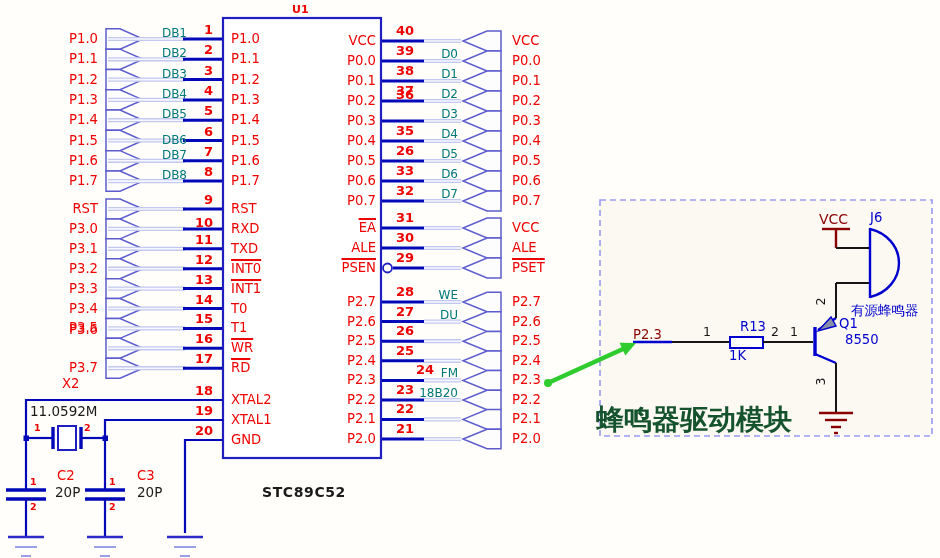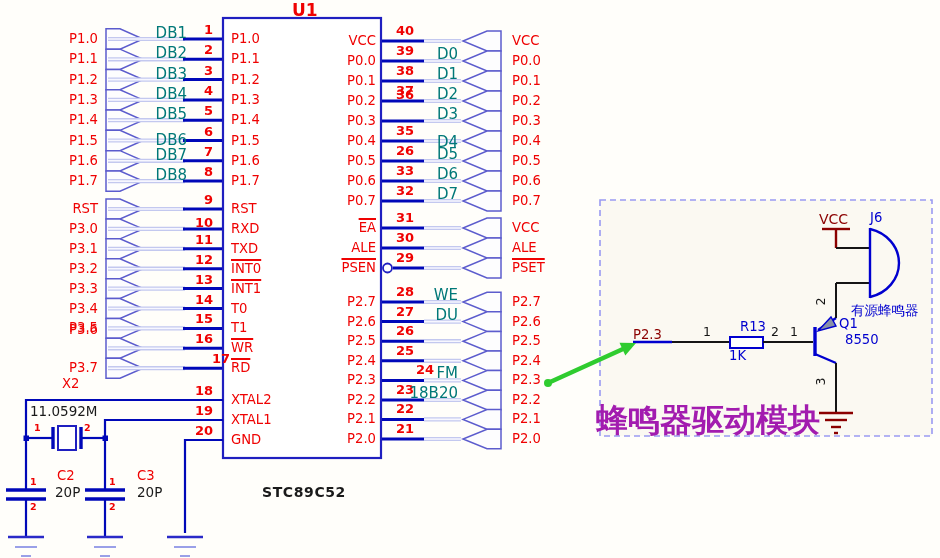--- a/index.html
+++ b/index.html
@@ -2,30 +2,30 @@
 <html><head>
 <meta charset="utf-8">
 <style>
   html,body{margin:0;padding:0;background:#fffefa;}
   #stage{position:relative;width:940px;height:558px;background:#fffefa;overflow:hidden;
          font-family:"DejaVu Sans","Liberation Sans",sans-serif;}
   svg{position:absolute;left:0;top:0;}
   .t{position:absolute;white-space:nowrap;font-size:13.2px;line-height:18px;}
   .red{color:#ef0202;}
   .dark{color:#1a1a1a;}
-  .teal{color:#007878;font-size:15px;line-height:10px;}
+  .teal{color:#007878;font-size:12px;line-height:10px;}
   .blue{color:#0000cf;}
   .maroon{color:#8b0000;}
   .b{font-weight:bold;}
   .num{font-weight:bold;font-size:13px;line-height:14px;}
   .pnum9{font-size:9.5px;line-height:10px;font-weight:bold;}
   .ovl{text-decoration:overline;text-decoration-thickness:1.5px;}
   .rot{transform:rotate(-90deg);transform-origin:center;width:14px;text-align:center;}
   .mnum{font-size:12.5px;color:#151515;line-height:13px;}
-  .module-title{font-size:32px;font-weight:bold;color:#a21caf;line-height:32px;}
+  .module-title{font-size:28px;font-weight:bold;color:#14532d;line-height:32px;}
   
   .flag{fill:#fdfdfe;stroke:#5c5ccd;stroke-width:1.5;}
   .pale{stroke:#c3c8ef;stroke-width:4.2;}
   .core{stroke:#f7f7ff;stroke-width:1.6;}
   .stub{stroke:#0008b8;stroke-width:3;}
   .wire{stroke:#0008b8;stroke-width:2.2;fill:none;}
   .thick{stroke:#0008b8;stroke-width:3.4;fill:none;}
   .icbox{fill:#ffffff;stroke:#1f1fc0;stroke-width:2.2;}
   .gnd1{stroke:#2a2ac8;stroke-width:2.6;}
   .gnd2{stroke:#9aa0e8;stroke-width:2;}
@@ -273,21 +273,21 @@
       <polygon points="501,409.59999999999997 487,409.59999999999997 463,419.4 487,429.2 501,429.2" class="flag"></polygon>
       <line x1="382" y1="419.4" x2="424" y2="419.4" class="stub"></line>
       <line x1="424" y1="419.4" x2="461" y2="419.4" class="pale"></line>
       <line x1="424" y1="419.4" x2="461" y2="419.4" class="core"></line>
       <polygon points="501,429.2 487,429.2 463,439 487,448.8 501,448.8" class="flag"></polygon>
       <line x1="382" y1="439" x2="424" y2="439" class="stub"></line>
       <line x1="424" y1="439" x2="461" y2="439" class="pale"></line>
       <line x1="424" y1="439" x2="461" y2="439" class="core"></line>
     </svg>
 
-  <div class="t red b" style="left:292px;top:1px;font-size:17px;">U1</div>
+  <div class="t red b" style="left:292px;top:1px;font-size:11px;">U1</div>
   <div class="t dark b" style="left:262px;top:483px;font-size:14px;letter-spacing:.6px;">STC89C52</div>
 
   <div class="t red" style="left:62px;top:375px;">X2</div>
   <div class="t dark" style="left:30px;top:402px;font-size:13.5px;">11.0592M</div>
   <div class="t red pnum9" style="left:34px;top:423px;">1</div>
   <div class="t red pnum9" style="left:84px;top:423px;">2</div>
 
   <div class="t red" style="left:57px;top:467px;">C2</div>
   <div class="t dark" style="left:55px;top:483px;font-size:13.5px;">20P</div>
   <div class="t red pnum9" style="left:30px;top:477px;">1</div>
@@ -363,21 +363,21 @@
     <div class="t red" style="right: 842px; top: 299.5px;">P3.4</div>
     <div class="t red num" style="right: 727px; top: 292.5px;">14</div>
     <div class="t red" style="left: 231px; top: 299.5px;">T0</div>
     <div class="t red" style="right: 842px; top: 319.4px;">P3.5</div>
     <div class="t red num" style="right: 727px; top: 312.4px;">15</div>
     <div class="t red" style="left: 231px; top: 319.4px;">T1</div>
     <div class="t red" style="right: 842px; top: 321px; margin-left: 10px;">P3.6</div>
     <div class="t red num" style="right: 727px; top: 332.3px;">16</div>
     <div class="t red" style="left: 231px; top: 339.3px;"><span class="ovl">WR</span></div>
     <div class="t red" style="right: 842px; top: 359.2px;">P3.7</div>
-    <div class="t red num" style="right: 710px; top: 352.2px;">17</div>
+    <div class="t red num" style="right: 727px; top: 352.2px;">17</div>
     <div class="t red" style="left: 231px; top: 359.2px;"><span class="ovl">RD</span></div>
     <div class="t red num" style="right: 727px; top: 384px;">18</div>
     <div class="t red" style="left: 231px; top: 391px;">XTAL2</div>
     <div class="t red num" style="right: 727px; top: 404px;">19</div>
     <div class="t red" style="left: 231px; top: 411px;">XTAL1</div>
     <div class="t red num" style="right: 727px; top: 424px;">20</div>
     <div class="t red" style="left: 231px; top: 431px;">GND</div>
     <div class="t red" style="left: 512px; top: 32px;">VCC</div>
     <div class="t red num" style="left: 396px; top: 24px;">40</div>
     <div class="t red" style="right: 564px; top: 32px; text-align: right;">VCC</div>
@@ -392,21 +392,21 @@
     <div class="t red" style="left: 512px; top: 92px;">P0.2</div>
     <div class="t red num" style="left: 396px; top: 84px;">37</div>
     <div class="t teal" style="right: 482px; top: 89px; padding-left: 16px;">D2</div>
     <div class="t red" style="right: 564px; top: 92px; text-align: right;">P0.2</div>
     <div class="t red" style="left: 512px; top: 112px;">P0.3</div>
     <div class="t red num" style="left: 396px; top: 88px; text-align: right;">36</div>
     <div class="t teal" style="right: 482px; top: 109px;">D3</div>
     <div class="t red" style="right: 564px; top: 112px; text-align: right;">P0.3</div>
     <div class="t red" style="left: 512px; top: 132px;">P0.4</div>
     <div class="t red num" style="left: 396px; top: 124px;">35</div>
-    <div class="t teal" style="right: 482px; top: 137px;">D4</div>
+    <div class="t teal" style="right: 482px; top: 129px;">D4</div>
     <div class="t red" style="right: 564px; top: 132px; text-align: right;">P0.4</div>
     <div class="t red" style="left: 512px; top: 152px;">P0.5</div>
     <div class="t red num" style="left: 396px; top: 144px;">26</div>
     <div class="t teal" style="right: 482px; top: 149px;">D5</div>
     <div class="t red" style="right: 564px; top: 152px; text-align: right;">P0.5</div>
     <div class="t red" style="left: 512px; top: 172px;">P0.6</div>
     <div class="t red num" style="left: 396px; top: 164px;">33</div>
     <div class="t teal" style="right: 482px; top: 169px;">D6</div>
     <div class="t red" style="right: 564px; top: 172px; text-align: right;">P0.6</div>
     <div class="t red" style="left: 512px; top: 192px;">P0.7</div>

